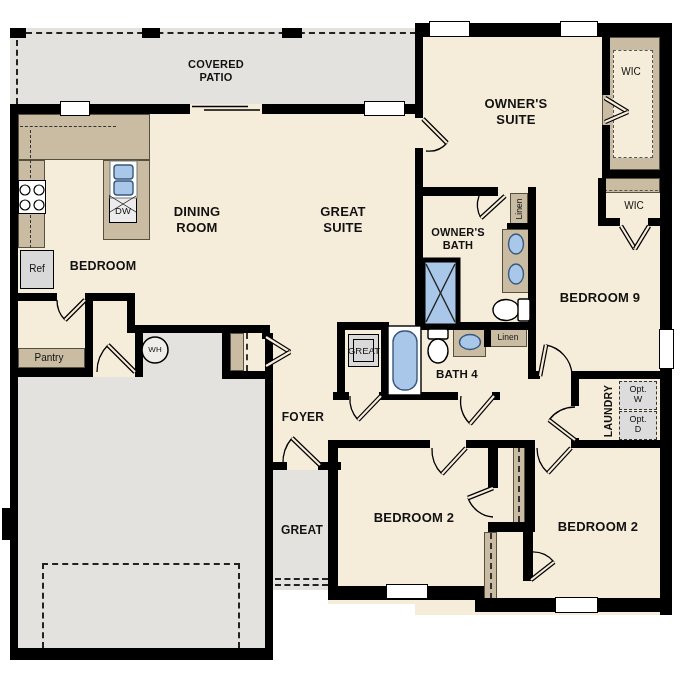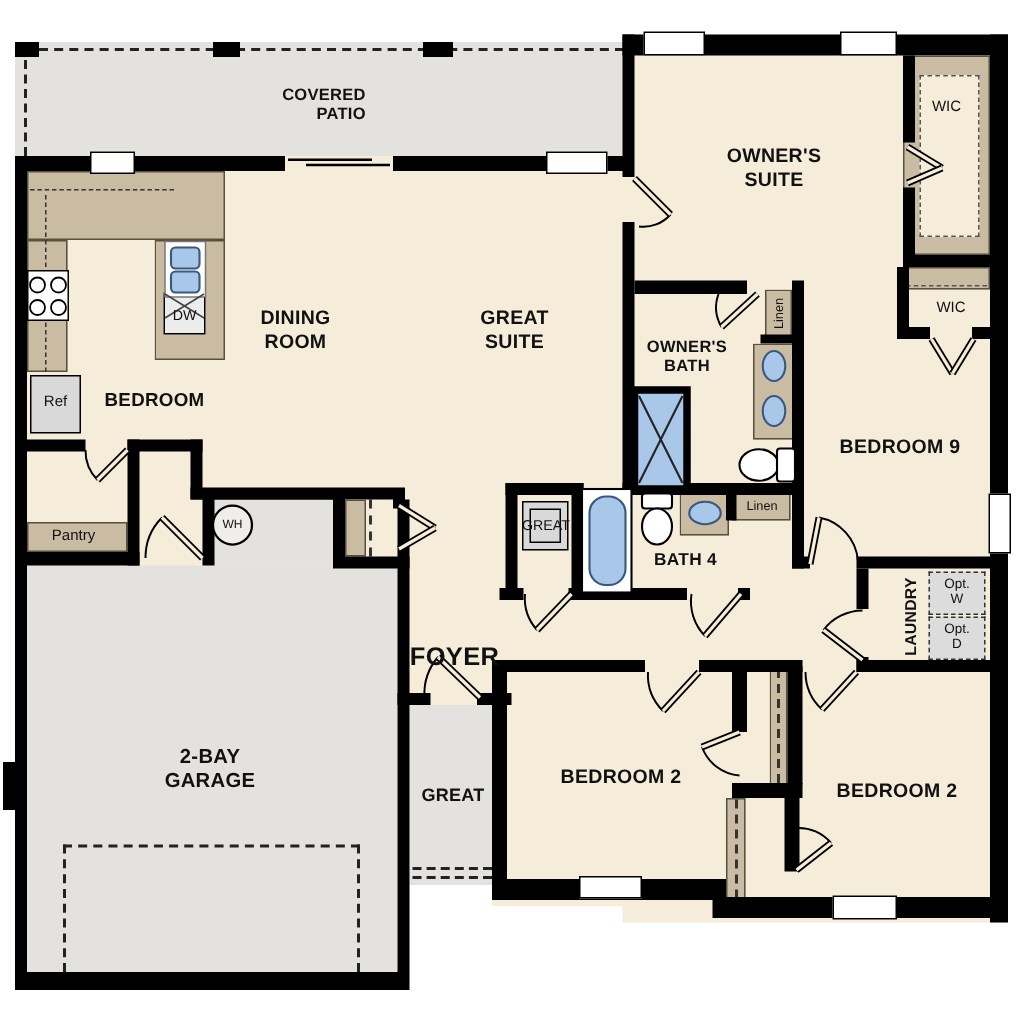--- a/index.html
+++ b/index.html
@@ -254,21 +254,21 @@
     <g>
       <line class="leafO" x1="493" y1="488" x2="468" y2="498"></line>
         <line class="leafI" x1="493" y1="488" x2="468" y2="498"></line>
       </g>
     <g>
       <line class="leafO" x1="531" y1="580" x2="554" y2="562"></line>
         <line class="leafI" x1="531" y1="580" x2="554" y2="562"></line>
       </g>
   </svg>
 
-  <div class="lbl" style="left:216px;top:71px;font-size:11px;text-align:right;">COVERED
+  <div class="lbl" style="left:216px;top:71px;font-size:11px;">COVERED
 PATIO</div>
   <div class="lbl" style="left:516px;top:112px;font-size:13px;">OWNER'S
 SUITE</div>
   <div class="lbl sm" style="left:631px;top:72px;font-size:10px;">WIC</div>
   <div class="lbl sm" style="left:634px;top:206px;font-size:10px;">WIC</div>
   <div class="lbl" style="left:197px;top:220px;font-size:13px;">DINING
 ROOM</div>
   <div class="lbl" style="left:343px;top:220px;font-size:13px;">GREAT
 SUITE</div>
   <div class="lbl" style="left:103px;top:267px;font-size:12.5px;">BEDROOM</div>
@@ -276,24 +276,22 @@
 BATH</div>
   <div class="lbl" style="left:600px;top:298px;font-size:13px;">BEDROOM 9</div>
   <div class="lbl sm rot" style="left:519px;top:209px;font-size:8.5px;">Linen</div>
   <div class="lbl sm" style="left:508px;top:337px;font-size:8.5px;">Linen</div>
   <div class="lbl" style="left:457px;top:374px;font-size:11.5px;">BATH 4</div>
   <div class="lbl sm" style="left:364px;top:351px;font-size:9.5px;">GREAT</div>
   <div class="lbl sm" style="left:37px;top:269px;font-size:10px;">Ref</div>
   <div class="lbl sm" style="left:123px;top:211px;font-size:9.5px;">DW</div>
   <div class="lbl sm" style="left:155px;top:350px;font-size:8px;">WH</div>
   <div class="lbl sm" style="left:49px;top:358px;font-size:10px;">Pantry</div>
-  <div class="lbl" style="left:303px;top:417px;font-size:17px;margin-top:22px;">FOYER</div>
+  <div class="lbl" style="left:303px;top:417px;font-size:12px;">FOYER</div>
   <div class="lbl" style="left:302px;top:530px;font-size:12px;">GREAT</div>
-  <div class="lbl" style="left:140px;top:513px;font-size:13.5px;">2-BAY
-GARAGE</div>
   <div class="lbl" style="left:414px;top:518px;font-size:13px;">BEDROOM 2</div>
   <div class="lbl" style="left:598px;top:527px;font-size:13px;">BEDROOM 2</div>
   <div class="lbl rot" style="left:608px;top:411px;font-size:10.5px;">LAUNDRY</div>
   <div class="lbl sm" style="left:638px;top:395px;font-size:9px;line-height:1.1;">Opt.
 W</div>
   <div class="lbl sm" style="left:638px;top:425px;font-size:9px;line-height:1.1;">Opt.
 D</div>
 
 </div>
 

